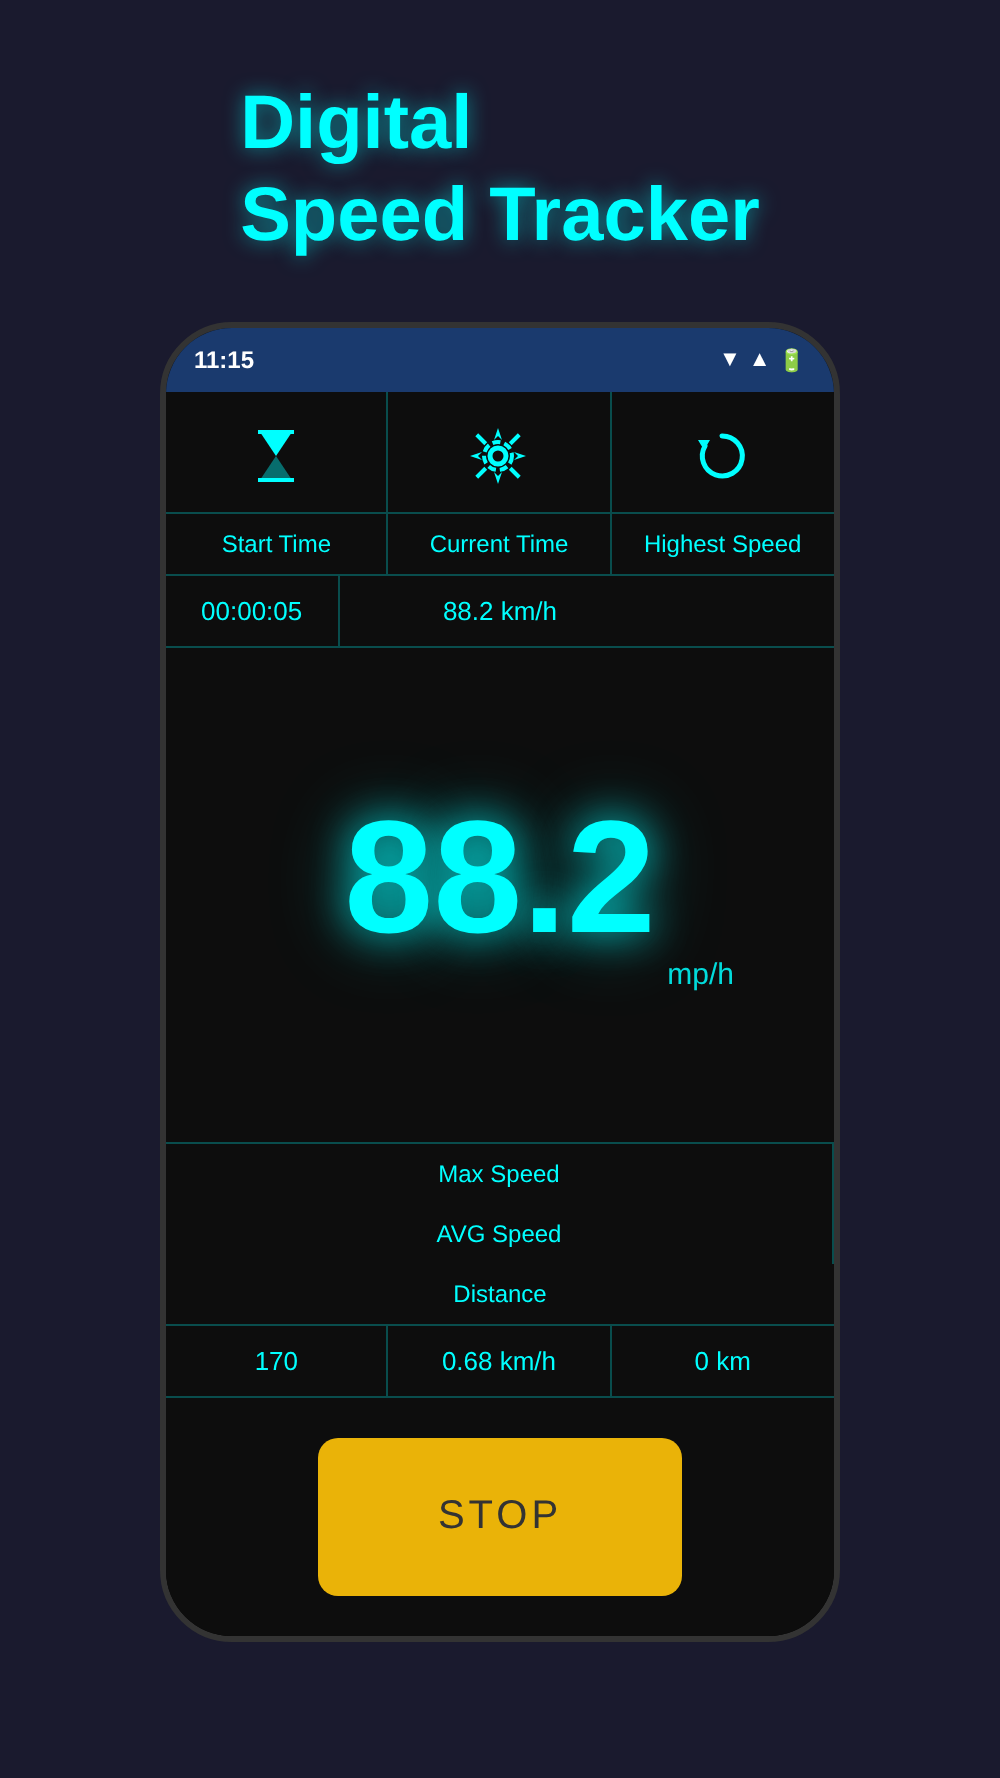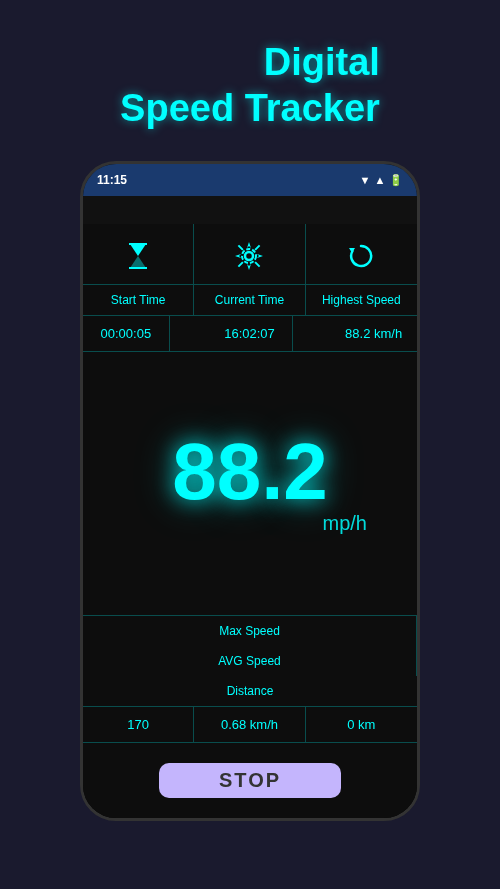--- a/index.html
+++ b/index.html
@@ -12,21 +12,21 @@
       flex-direction: column;
       align-items: center;
       font-family: 'Arial', sans-serif;
       overflow: hidden;
     }
 
     .app-title {
       color: #00ffff;
       font-size: 38px;
       font-weight: 900;
-      text-align: right;
+      text-align: left;
       margin-top: 40px;
       line-height: 1.2;
       text-shadow: 0 0 10px rgba(0,255,255,0.5);
     }
 
     .phone-frame {
       width: 340px;
       height: 660px;
       background: #111;
       border-radius: 36px;
@@ -63,21 +63,20 @@
     .status-icon {
       color: white;
       font-size: 11px;
     }
 
     .phone-content {
       flex: 1;
       background: #0d0d0d;
       display: flex;
       flex-direction: column;
-      margin-top: 28px;
     }
 
     
     .icon-row {
       display: grid;
       grid-template-columns: 1fr 1fr 1fr;
       border-bottom: 1px solid #00ffff44;
     }
 
     .icon-cell {
@@ -157,21 +156,21 @@
     .speed-number {
       color: #00ffff;
       font-size: 80px;
       font-weight: bold;
       text-shadow: 0 0 20px rgba(0,255,255,0.8), 0 0 40px rgba(0,255,255,0.4);
       line-height: 1;
     }
 
     .speed-unit {
       color: #00ffff;
-      font-size: 20px;
+      font-size: 15px;
       align-self: flex-end;
       margin-right: 10px;
       margin-top: -10px;
       opacity: 0.85;
     }
 
     
     .stats-label-row {
       display: grid;
       grid-template-columns: 1fr;
@@ -188,27 +187,27 @@
     
     .stop-section {
       display: flex;
       justify-content: center;
       align-items: center;
       padding: 20px;
       background: #0d0d0d;
     }
 
     .stop-button {
-      background: #c4b5fd;
+      background: #eab308;
       color: #333;
       font-size: 20px;
-      font-weight: bold;
+      font-weight: normal;
       border: none;
       border-radius: 10px;
-      padding: 6px 60px;
+      padding: 28px 60px;
       cursor: pointer;
       letter-spacing: 2px;
     }
   </style>
 </head>
 <body>
 
 <div class="app-title">
   <span>Digital</span><br>
   <span>Speed Tracker</span>
@@ -261,21 +260,20 @@
     </div>
 
     <div class="label-row">
       <div class="label-cell">Start Time</div>
       <div class="label-cell">Current Time</div>
       <div class="label-cell">Highest Speed</div>
     </div>
 
     <div class="value-row">
       <div class="value-cell">00:00:05</div>
-      <div class="value-cell">16:02:07</div>
       <div class="value-cell">88.2 km/h</div>
     </div>
 
     <div class="speed-display">
       <div style="display:flex; align-items:flex-end;">
         <span class="speed-number">88.2</span>
       </div>
       <div style="align-self:flex-end; margin-right:20px;">
         <span class="speed-unit">mp/h</span>
       </div>

